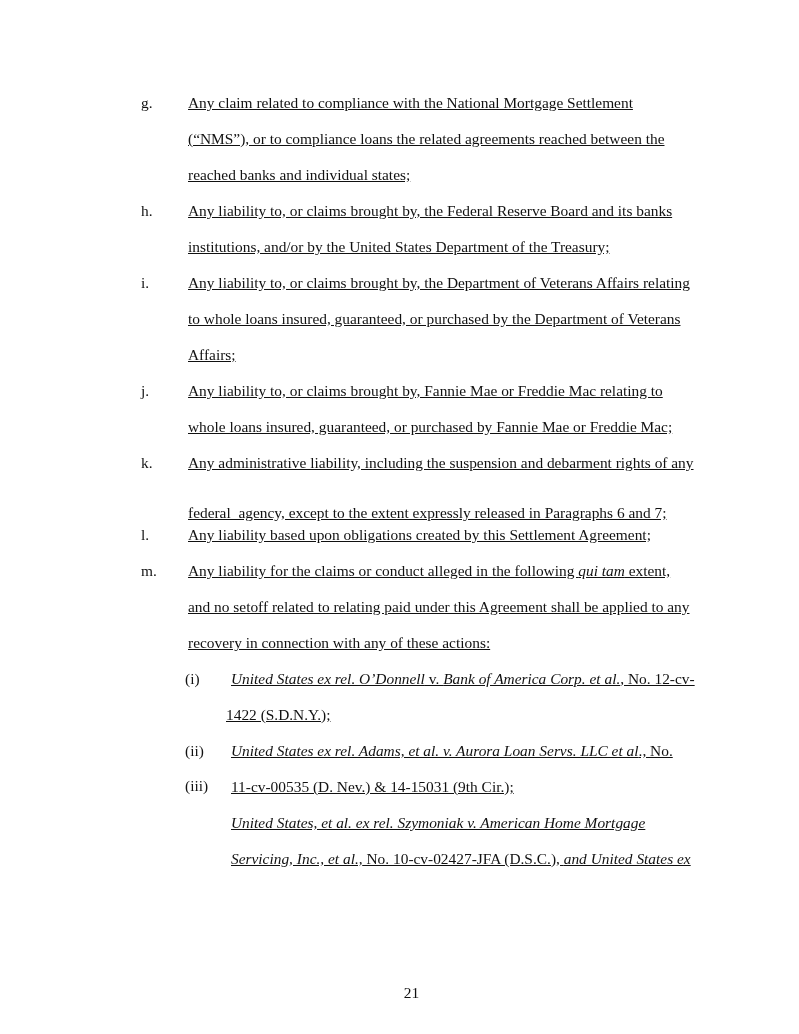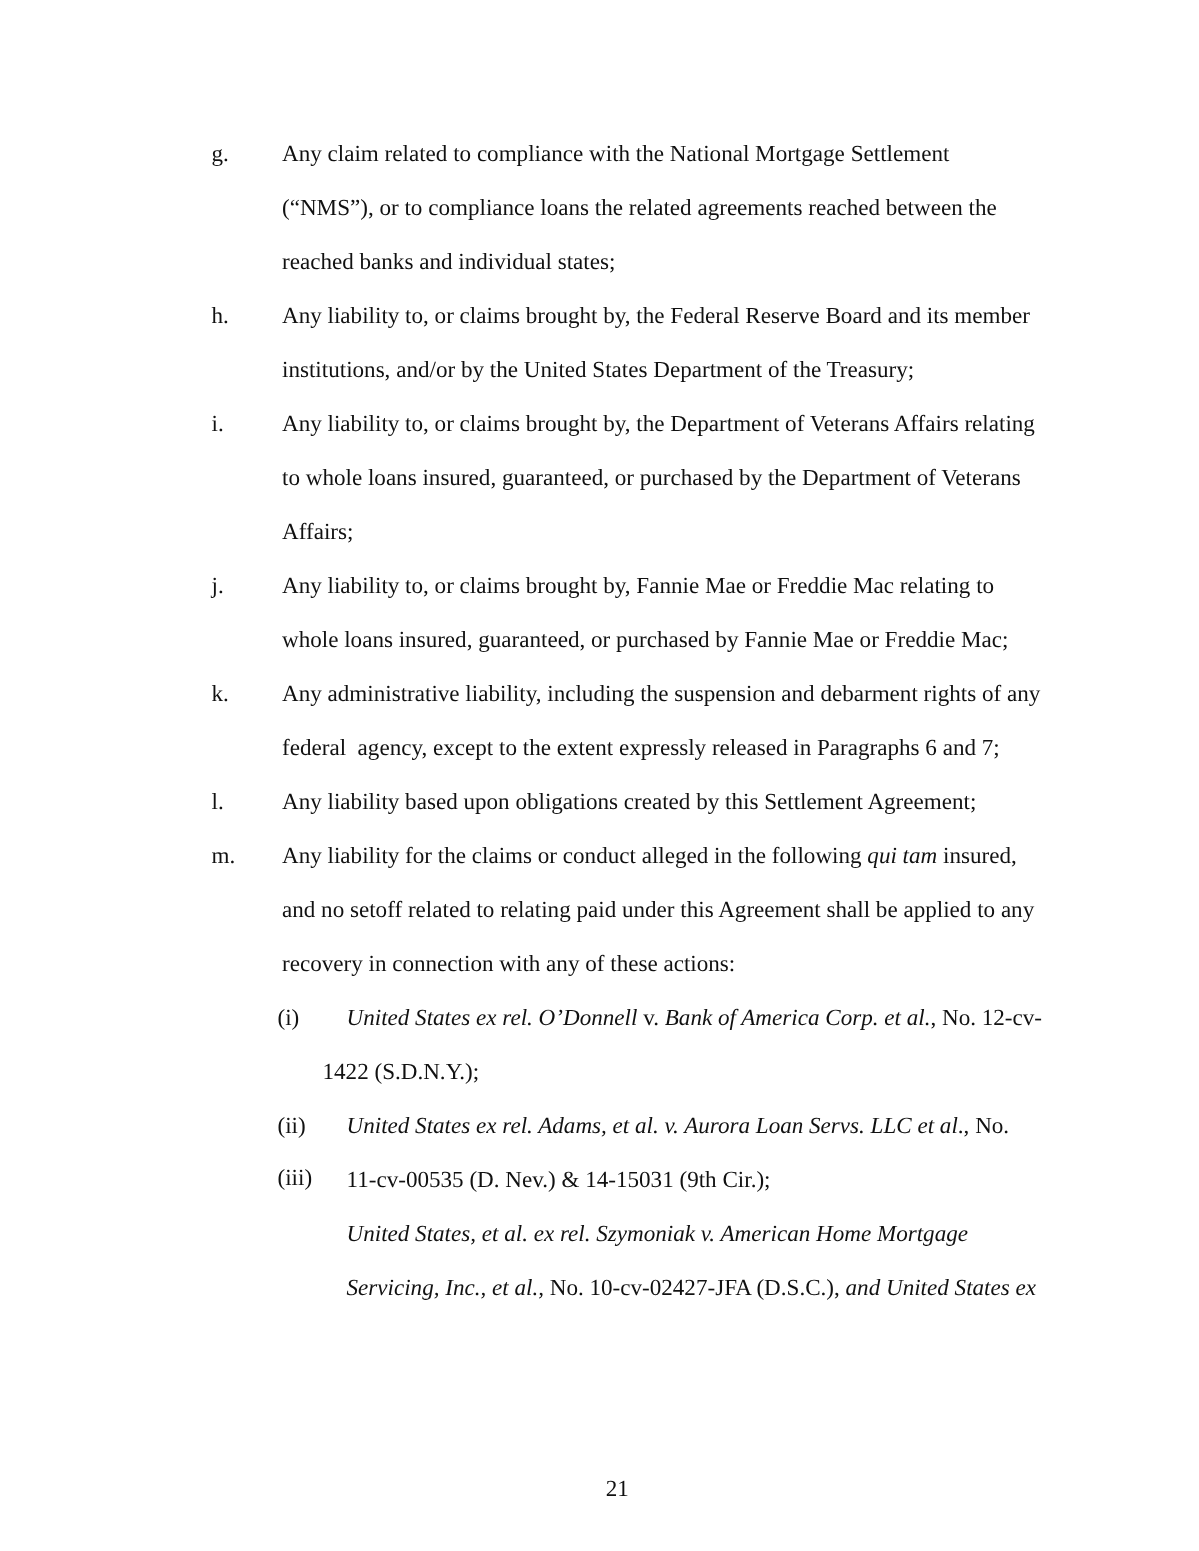--- a/index.html
+++ b/index.html
@@ -6,66 +6,67 @@
   body {
     width: 799px; height: 1034px; position: relative; overflow: hidden;
     font-family: "Liberation Serif", "DejaVu Serif", serif;
     color: #111111;
     font-size: 15.4px;
   }
   .line {
     position: absolute;
     white-space: nowrap;
     line-height: 20px;
+    text-decoration: underline;
   }
   .label { position: absolute; white-space: nowrap; line-height: 20px; }
   i, .it { font-style: italic; text-align: center; }
   .pagenum {
     position: absolute; left: 0; width: 799px; top: 983px;
     text-align: center; line-height: 20px; margin-left: 12px;
   }
 </style>
 </head>
 <body>
 
 <div>
 
   <div class="label" style="left:141px;top:93px">g.</div>
   <div class="line" style="left:188px;top:93px">Any claim related to compliance with the National Mortgage Settlement</div>
   <div class="line" style="left:188px;top:129px">(“NMS”), or to compliance loans the related agreements reached between the</div>
   <div class="line" style="left:188px;top:165px">reached banks and individual states;</div>
 
   <div class="label" style="left:141px;top:201px">h.</div>
-  <div class="line" style="left:188px;top:201px">Any liability to, or claims brought by, the Federal Reserve Board and its member</div>
+  <div class="line" style="left:188px;top:201px">Any liability to, or claims brought by, the Federal Reserve Board and its banks</div>
   <div class="line" style="left:188px;top:237px">institutions, and/or by the United States Department of the Treasury;</div>
 
   <div class="label" style="left:141px;top:273px">i.</div>
   <div class="line" style="left:188px;top:273px">Any liability to, or claims brought by, the Department of Veterans Affairs relating</div>
   <div class="line" style="left:188px;top:309px">to whole loans insured, guaranteed, or purchased by the Department of Veterans</div>
   <div class="line" style="left:188px;top:345px">Affairs;</div>
 
   <div class="label" style="left:141px;top:381px">j.</div>
   <div class="line" style="left:188px;top:381px">Any liability to, or claims brought by, Fannie Mae or Freddie Mac relating to</div>
   <div class="line" style="left:188px;top:417px">whole loans insured, guaranteed, or purchased by Fannie Mae or Freddie Mac;</div>
 
   <div class="label" style="left:141px;top:453px">k.</div>
   <div class="line" style="left:188px;top:453px">Any administrative liability, including the suspension and debarment rights of any</div>
-  <div class="line" style="left:188px;top:489px;white-space:pre">federal  agency, except to the extent expressly released in Paragraphs 6 and 7;</div>
+  <div class="line" style="left:188px;top:503px;white-space:pre">federal  agency, except to the extent expressly released in Paragraphs 6 and 7;</div>
 
   <div class="label" style="left:141px;top:525px">l.</div>
   <div class="line" style="left:188px;top:525px">Any liability based upon obligations created by this Settlement Agreement;</div>
 
   <div class="label" style="left:141px;top:561px">m.</div>
-  <div class="line" style="left:188px;top:561px"><span>Any liability for the claims or conduct alleged in the following </span><i>qui tam</i><span> insured,</span></div>
+  <div class="line" style="left:188px;top:561px"><span>Any liability for the claims or conduct alleged in the following </span><i>qui tam</i><span> extent,</span></div>
   <div class="line" style="left:188px;top:597px">and no setoff related to relating paid under this Agreement shall be applied to any</div>
   <div class="line" style="left:188px;top:633px">recovery in connection with any of these actions:</div>
 
   <div class="label" style="left:185px;top:669px">(i)</div>
   <div class="line" style="left:231px;top:669px"><i>United States ex rel. O’Donnell</i><span> v. </span><i>Bank of America Corp. et al.</i><span>, No. 12-cv-</span></div>
-  <div class="line" style="left:215px;top:705px">1422 (S.D.N.Y.);</div>
+  <div class="line" style="left:226px;top:705px">1422 (S.D.N.Y.);</div>
 
   <div class="label" style="left:185px;top:741px">(ii)</div>
   <div class="line" style="left:231px;top:741px"><i>United States ex rel. Adams, et al. v. Aurora Loan Servs. LLC et al</i><span>., No.</span></div>
   <div class="line" style="left:231px;top:777px">11-cv-00535 (D. Nev.) &amp; 14-15031 (9th Cir.);</div>
 
   <div class="label" style="left:185px;top:776px">(iii)</div>
   <div class="line" style="left:231px;top:813px"><i>United States, et al. ex rel. Szymoniak v. American Home Mortgage</i></div>
   <div class="line" style="left:231px;top:849px"><i>Servicing, Inc., et al.,</i><span> No. 10-cv-02427-JFA (D.S.C.), </span><i>and United States ex</i></div>
 
   <div class="pagenum">21</div>

